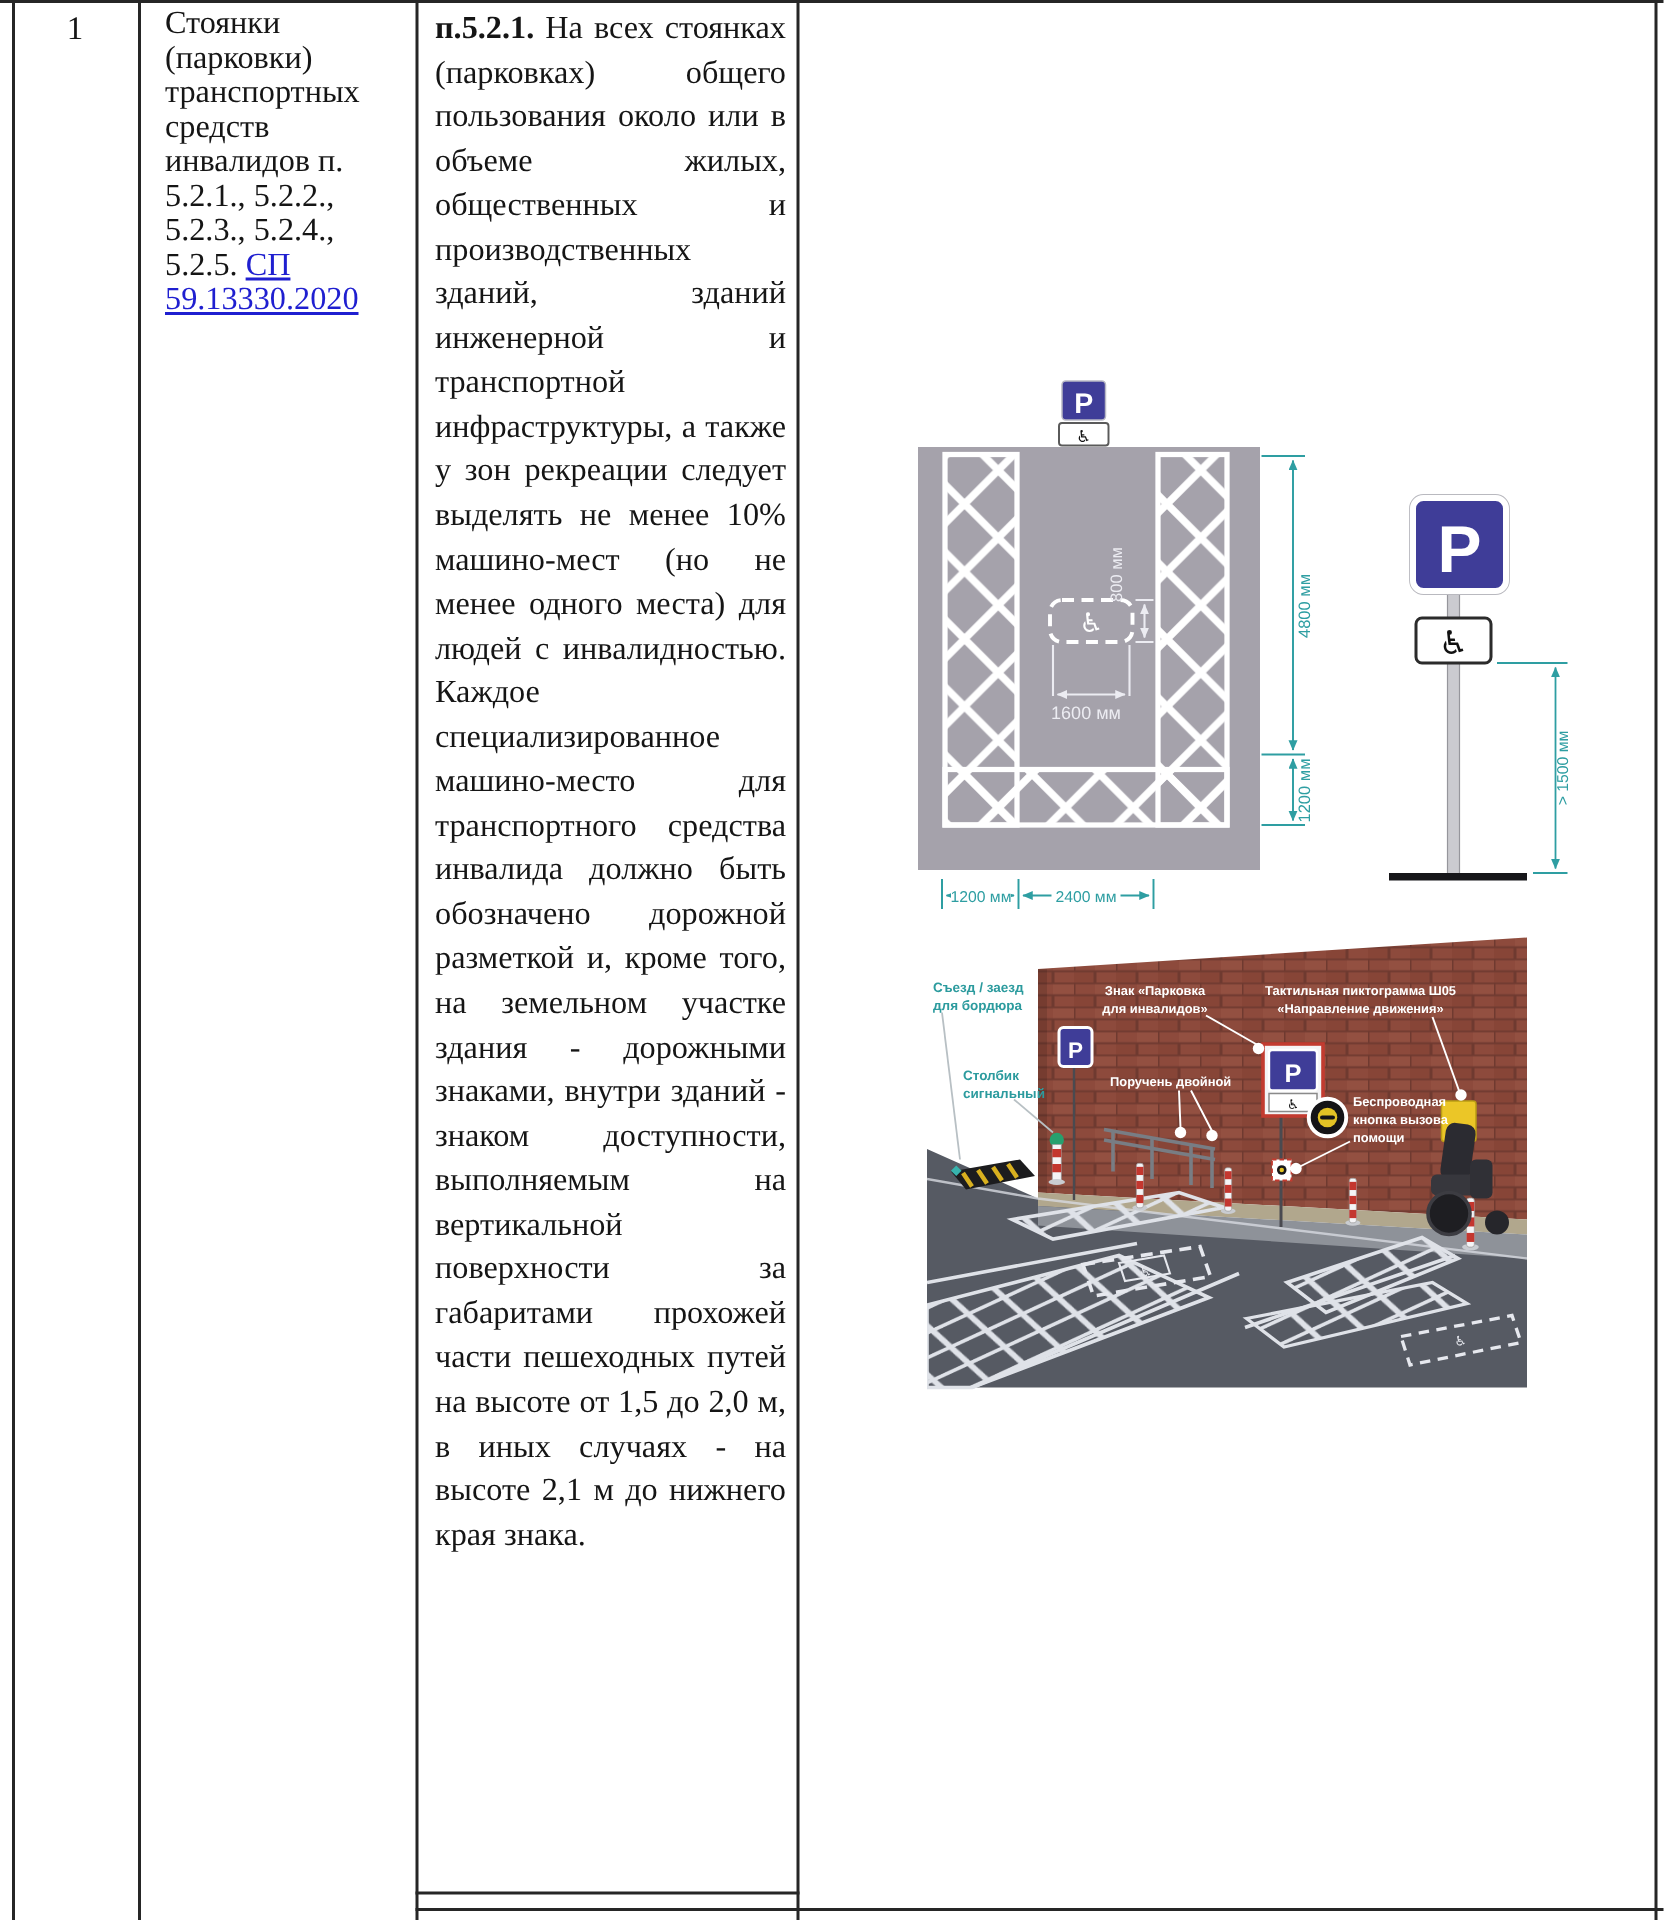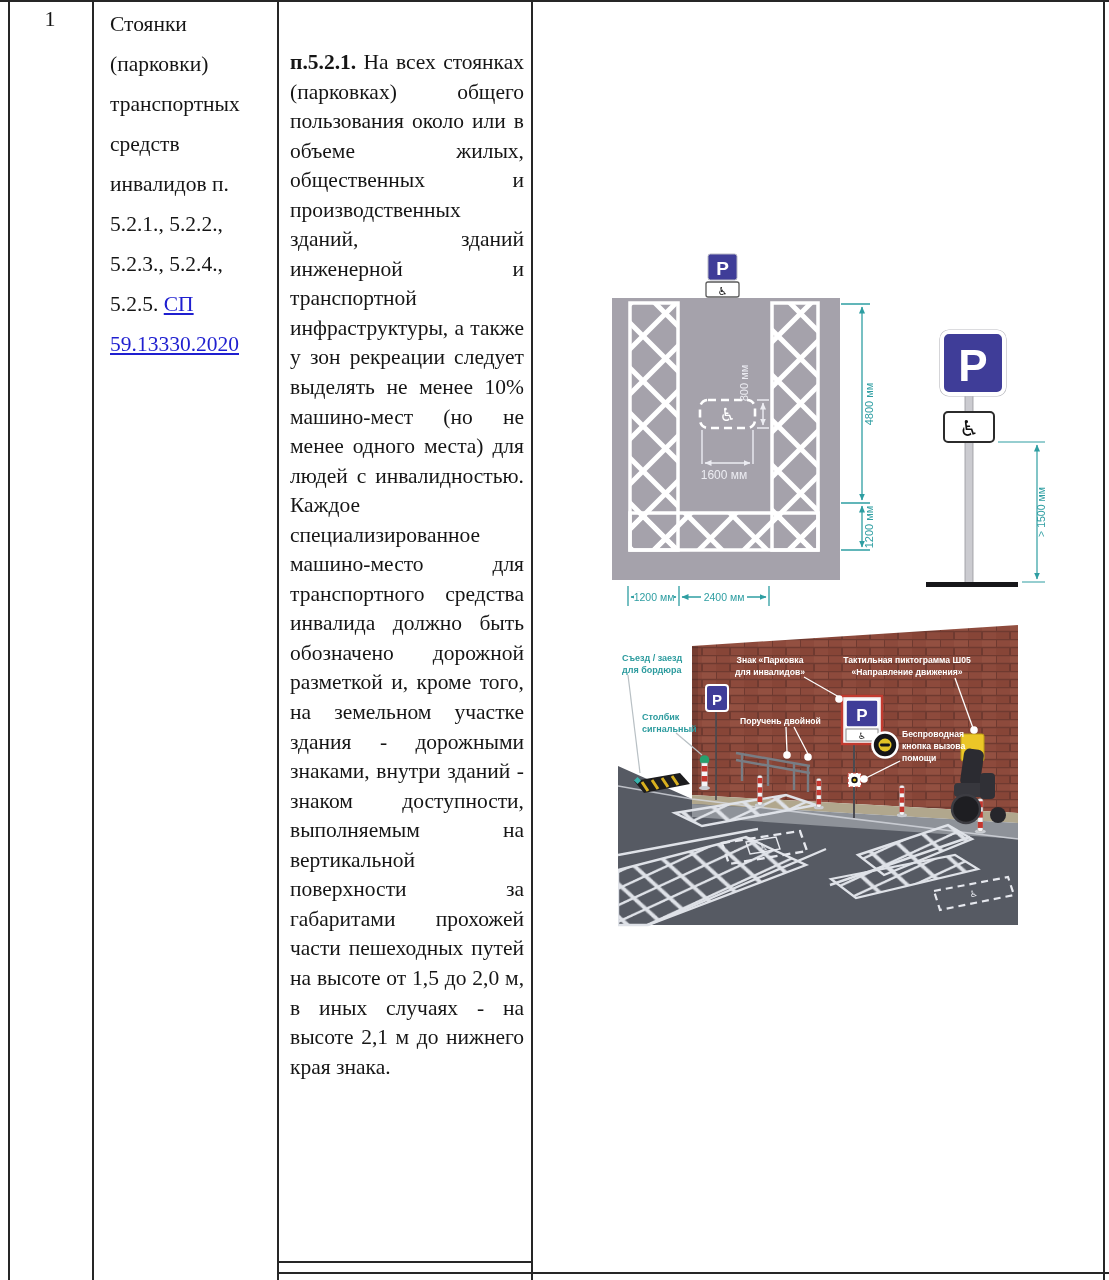--- a/index.html
+++ b/index.html
@@ -9,26 +9,26 @@
     overflow:hidden;
   }
   .vline{position:absolute;top:0;bottom:0;width:2px;background:#262626;}
   .hline{position:absolute;height:2px;background:#262626;}
   .cell-num{
     position:absolute;left:10px;top:6px;width:80px;
     font-size:22px;text-align:center;
   }
   .cell-topic{
     position:absolute;left:110px;top:4px;width:160px;
-    font-size:21.5px;line-height:40px;text-align:left;
+    font-size:21.5px;line-height:23px;text-align:left;
   }
   .cell-topic a{color:#1f1fd0;text-decoration:underline;}
   .cell-req{
     position:absolute;left:290px;top:4px;width:234px;
-    font-size:21.5px;line-height:29.55px;text-align:justify;margin-top:44px;
+    font-size:21.5px;line-height:29.55px;text-align:justify;
   }
   .cell-req b{font-weight:bold;}
   svg text{font-family:"Liberation Sans","DejaVu Sans",sans-serif;}
   .wheel{font-family:"DejaVu Sans",sans-serif;}
   .diagram{position:absolute;}
 </style>
 </head>
 <body>
 
 <div class="hline" style="left:0;top:0;width:1109px;"></div>

